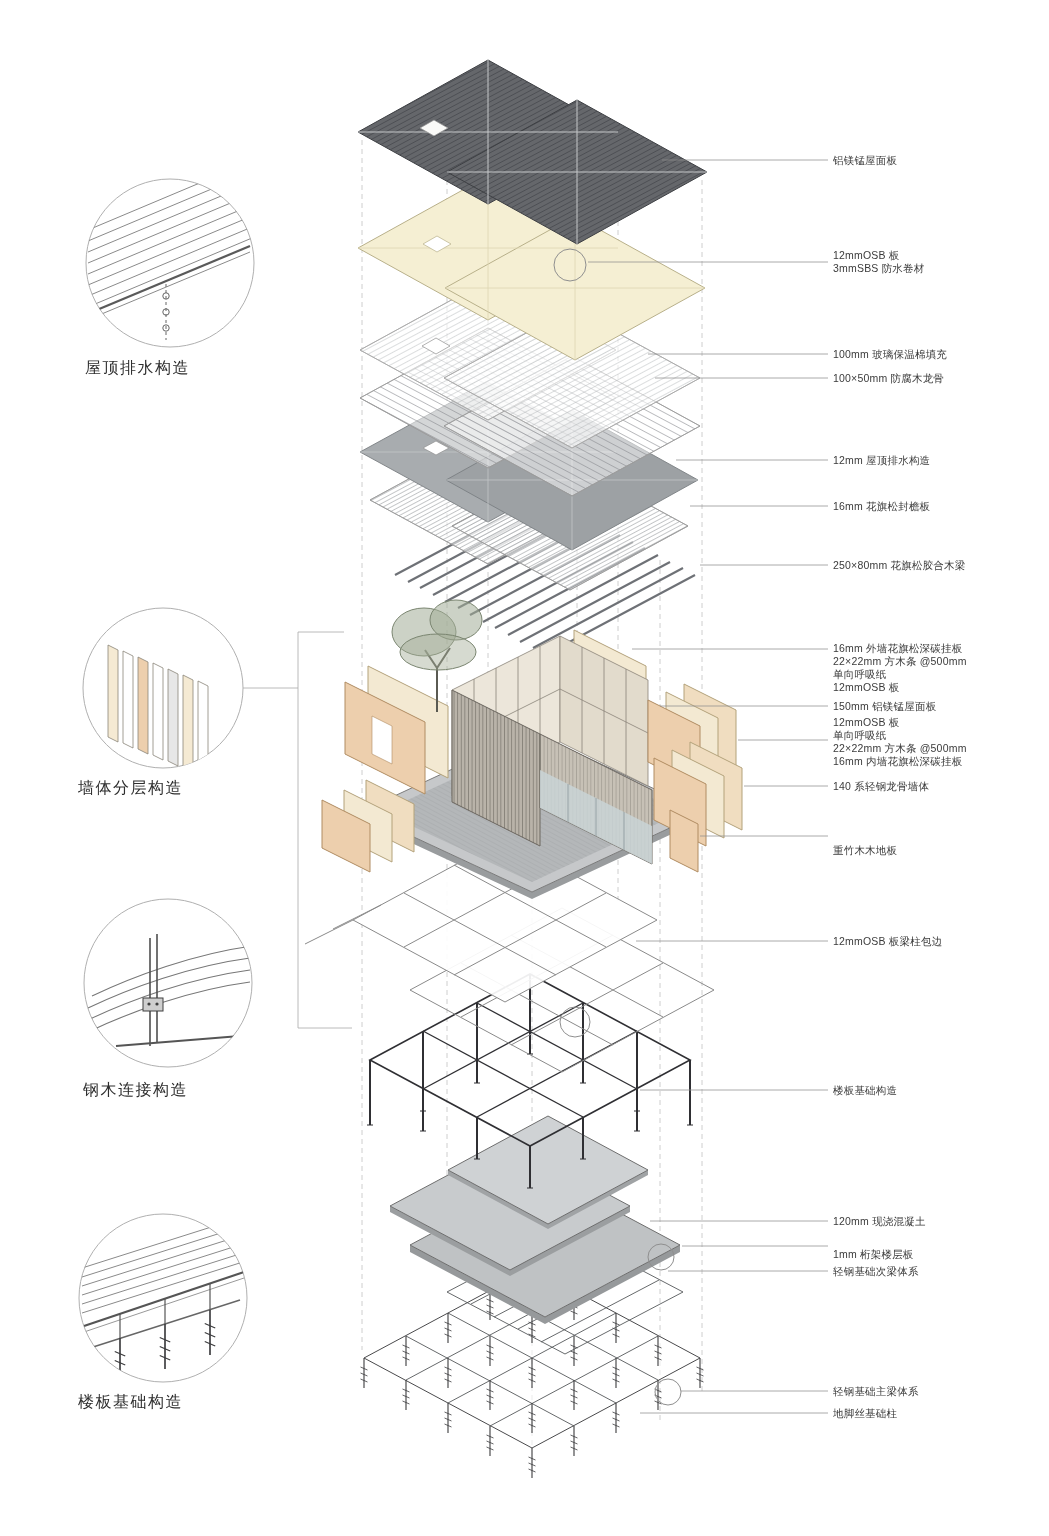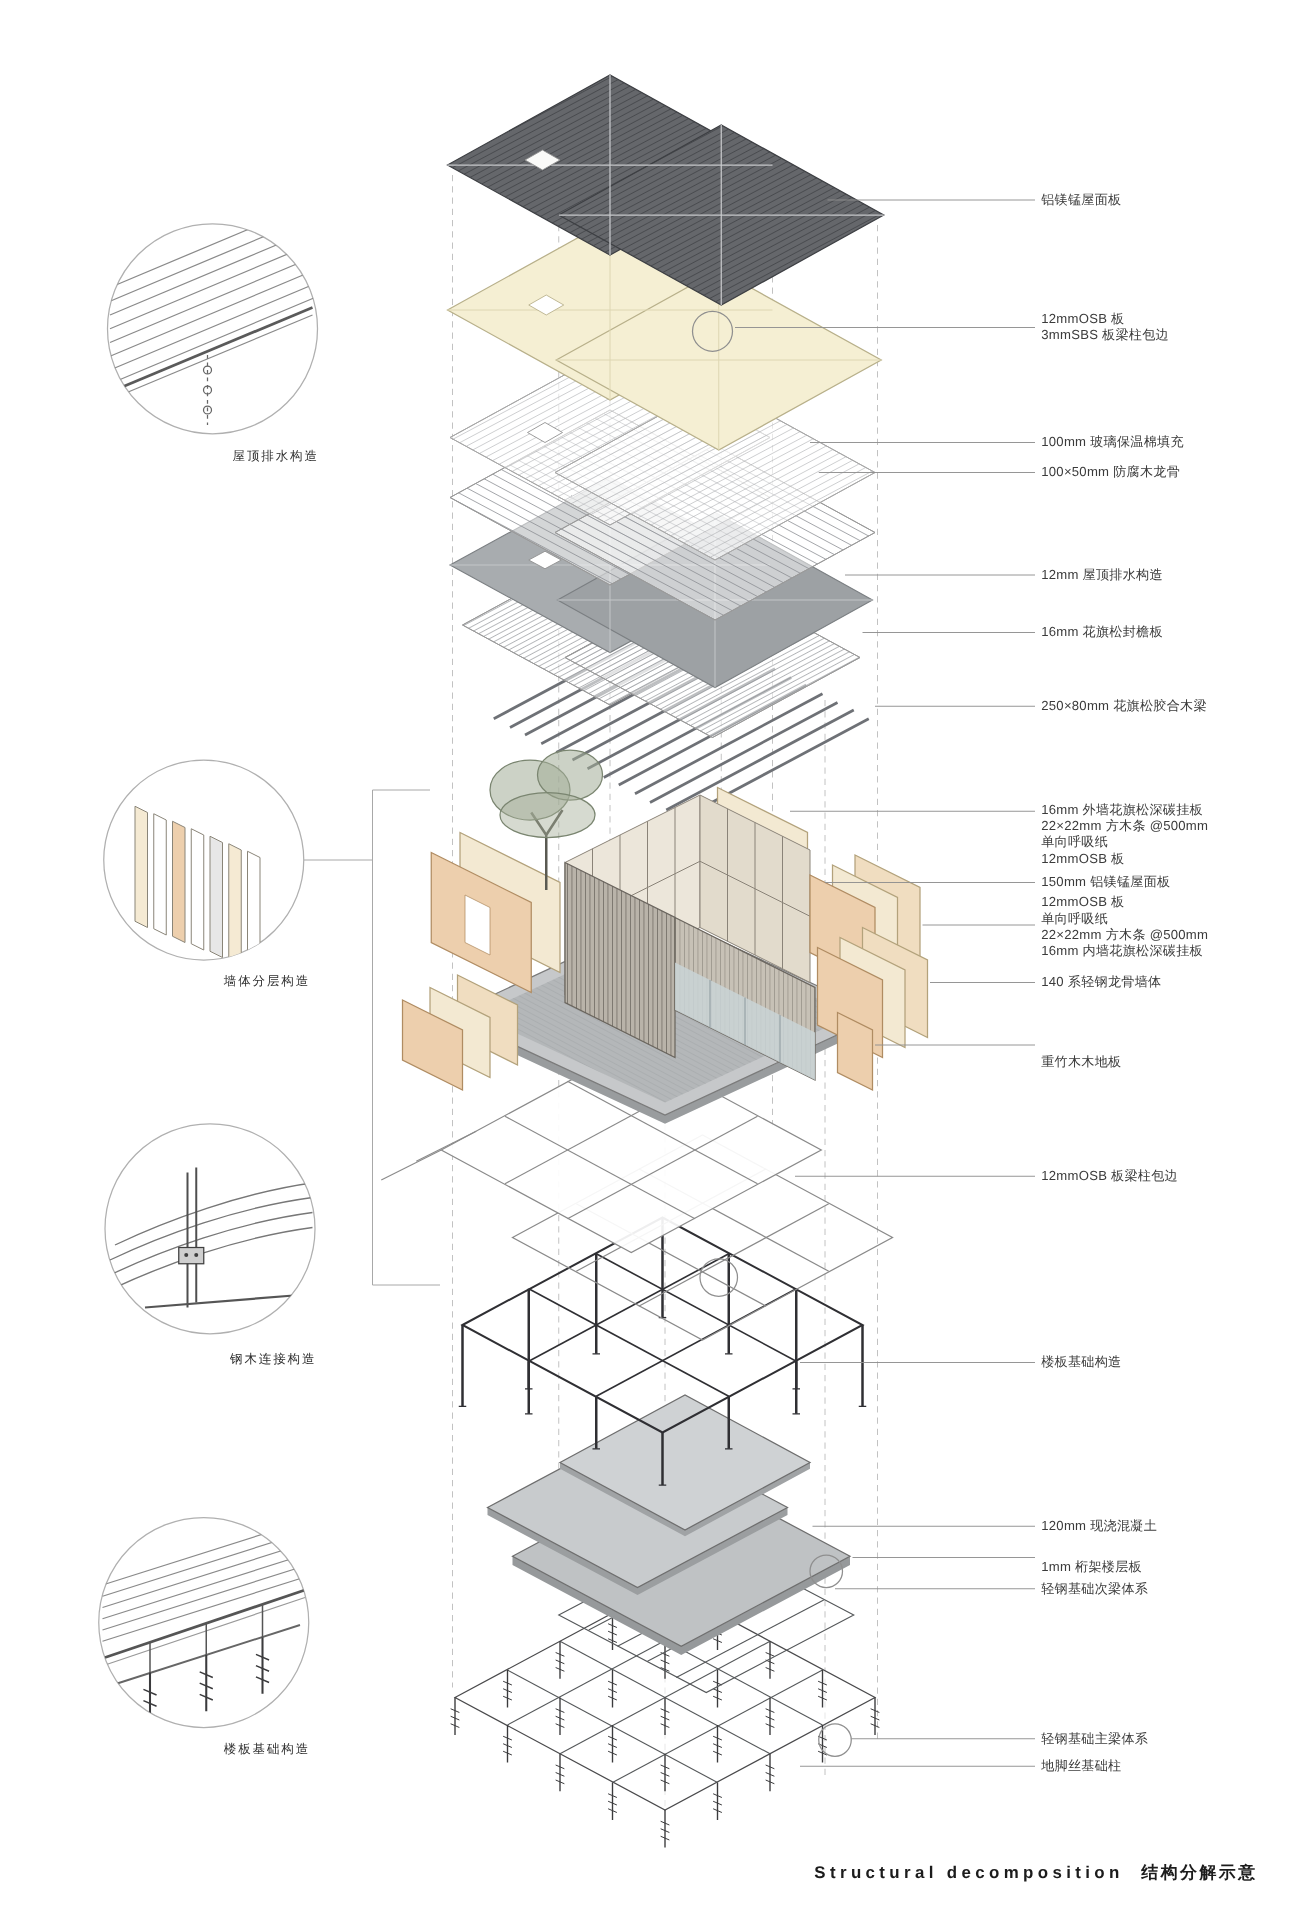--- a/index.html
+++ b/index.html
@@ -1,21 +1,21 @@
 <!DOCTYPE html>
 <html><head>
 <meta charset="utf-8">
 <style>
   html,body{margin:0;padding:0;background:#fff;}
   .page{position:relative;width:1049px;height:1536px;background:#ffffff;overflow:hidden;
         font-family:"Liberation Sans",sans-serif;}
   .page svg{position:absolute;left:0;top:0;}
   .rlab{position:absolute;left:833px;font-size:10.5px;line-height:13px;color:#3b3b3b;
         white-space:nowrap;letter-spacing:.2px;}
-  .dlab{position:absolute;width:170px;text-align:right;font-size:10px;letter-spacing:1.5px;
+  .dlab{position:absolute;width:170px;text-align:left;font-size:16px;letter-spacing:1.5px;
         color:#2e2e2e;}
   .title{position:absolute;top:1489px;left:560px;width:446px;text-align:right;color:#1c1c1c;}
   .title .en{font-size:13.5px;letter-spacing:3.5px;font-weight:700;}
   .title .zh{font-size:13.5px;letter-spacing:2px;font-weight:700;margin-left:14px;}
 </style>
 </head>
 <body>
 
 <div class="page">
 
@@ -397,21 +397,21 @@
       <use href="#pile" transform="translate(210,1310) scale(1.5)"></use>
     </g>
   </g>
 </svg>
 
 <div class="rlab" style="top:154px">
       <div>铝镁锰屋面板</div>
     </div>
 <div class="rlab" style="top:249px">
       <div>12mmOSB 板</div>
-      <div>3mmSBS 板梁柱包边</div>
+      <div>3mmSBS 防水卷材</div>
     </div>
 <div class="rlab" style="top:348px">
       <div>100mm 玻璃保温棉填充</div>
     </div>
 <div class="rlab" style="top:372px">
       <div>100×50mm 防腐木龙骨</div>
     </div>
 <div class="rlab" style="top:454px">
       <div>12mm 屋顶排水构造</div>
     </div>
@@ -462,17 +462,14 @@
     </div>
 <div class="rlab" style="top:1407px">
       <div>地脚丝基础柱</div>
     </div>
 
 <div class="dlab" style="top:358px;left:85px">屋顶排水构造</div>
 <div class="dlab" style="top:778px;left:78px">墙体分层构造</div>
 <div class="dlab" style="top:1080px;left:83px">钢木连接构造</div>
 <div class="dlab" style="top:1392px;left:78px">楼板基础构造</div>
 
-<div class="title">
-  <span class="en">Structural decomposition</span><span class="zh">结构分解示意</span>
+
 </div>
 
-</div>
-
 </body></html>

